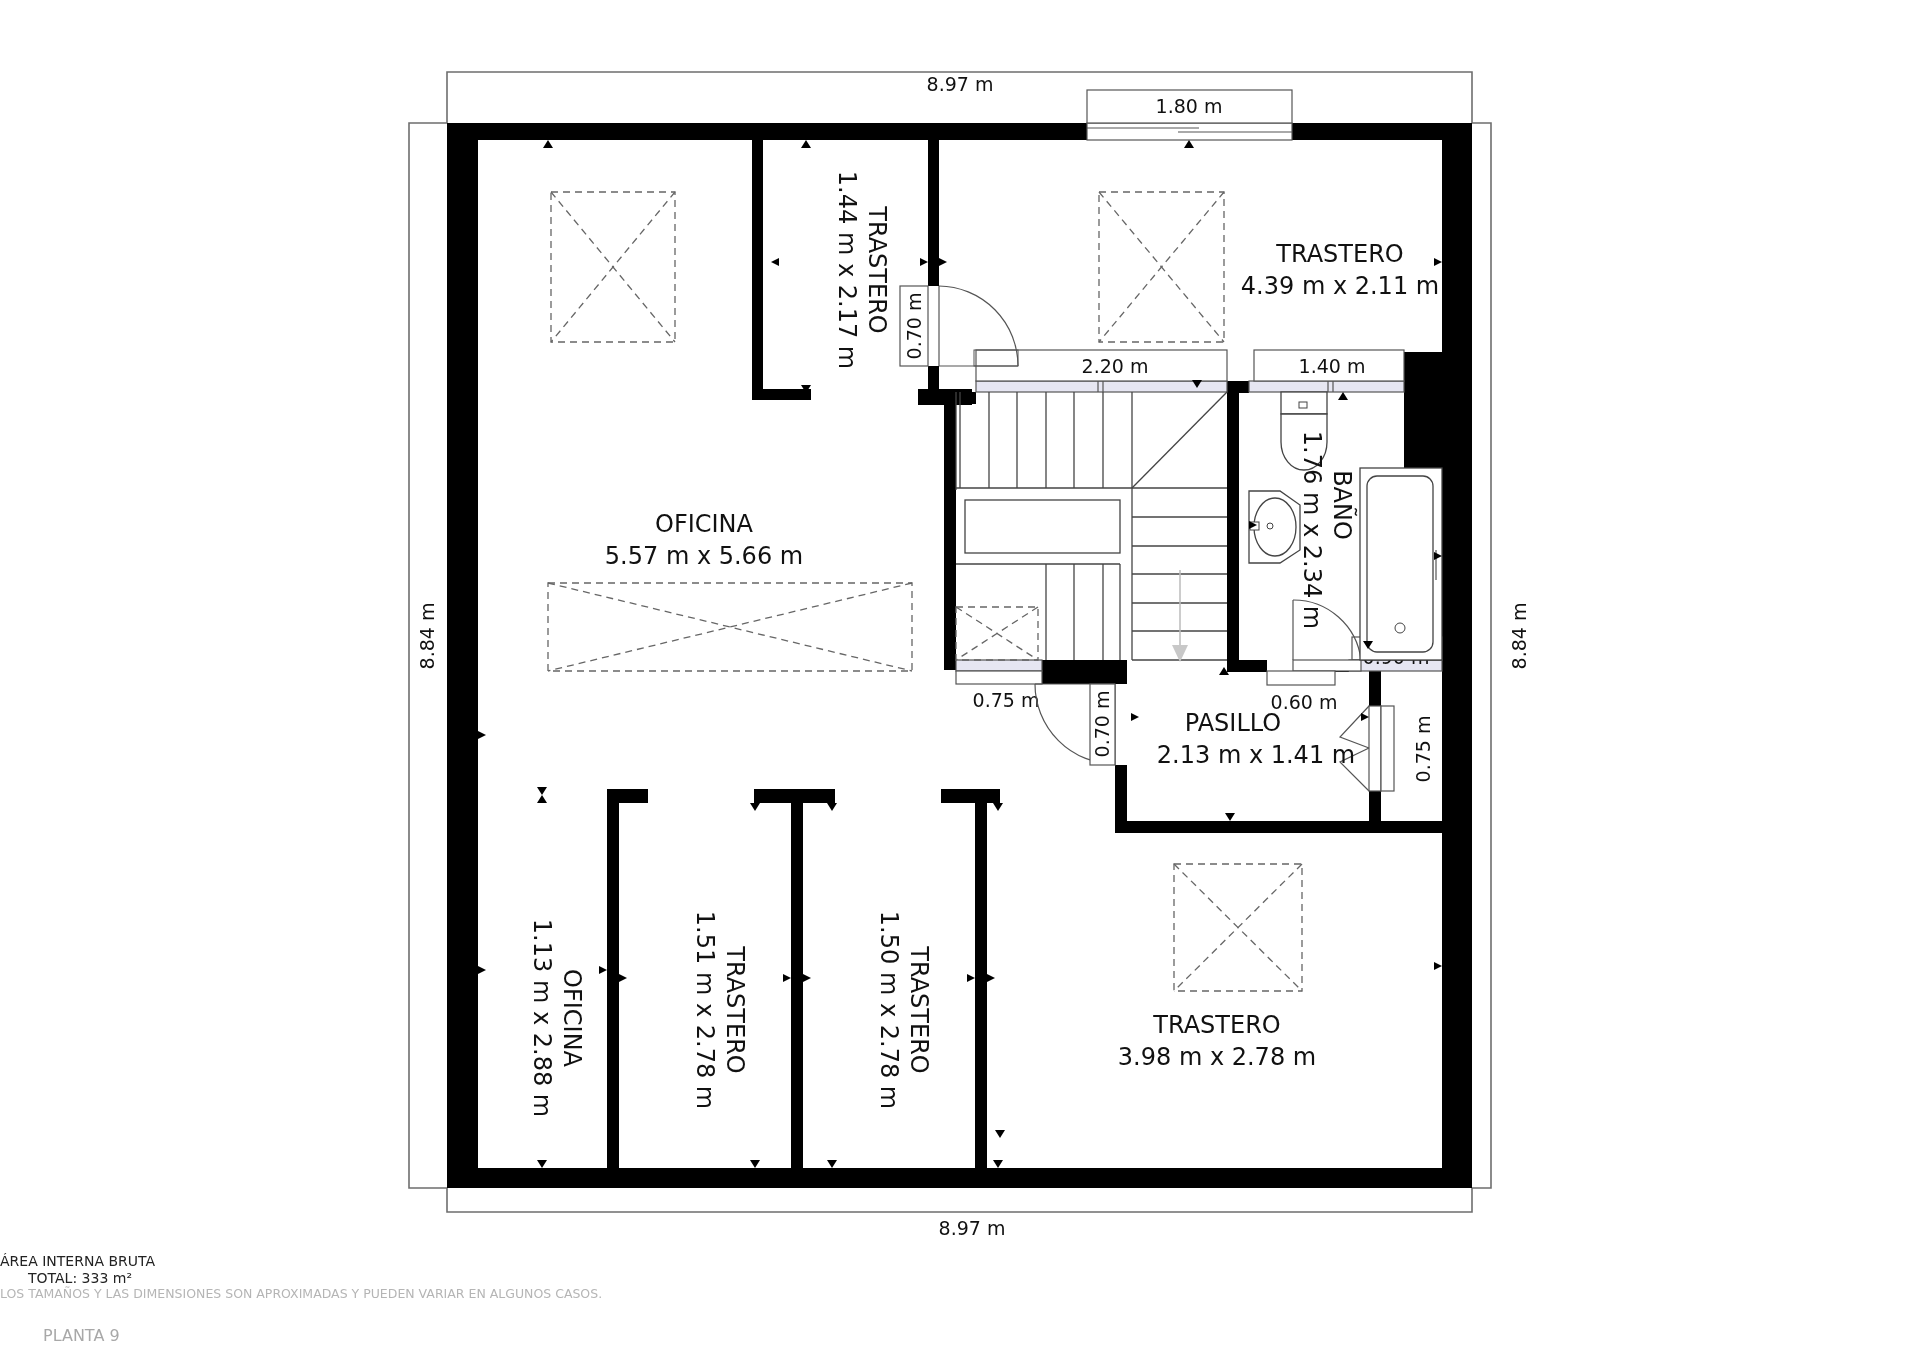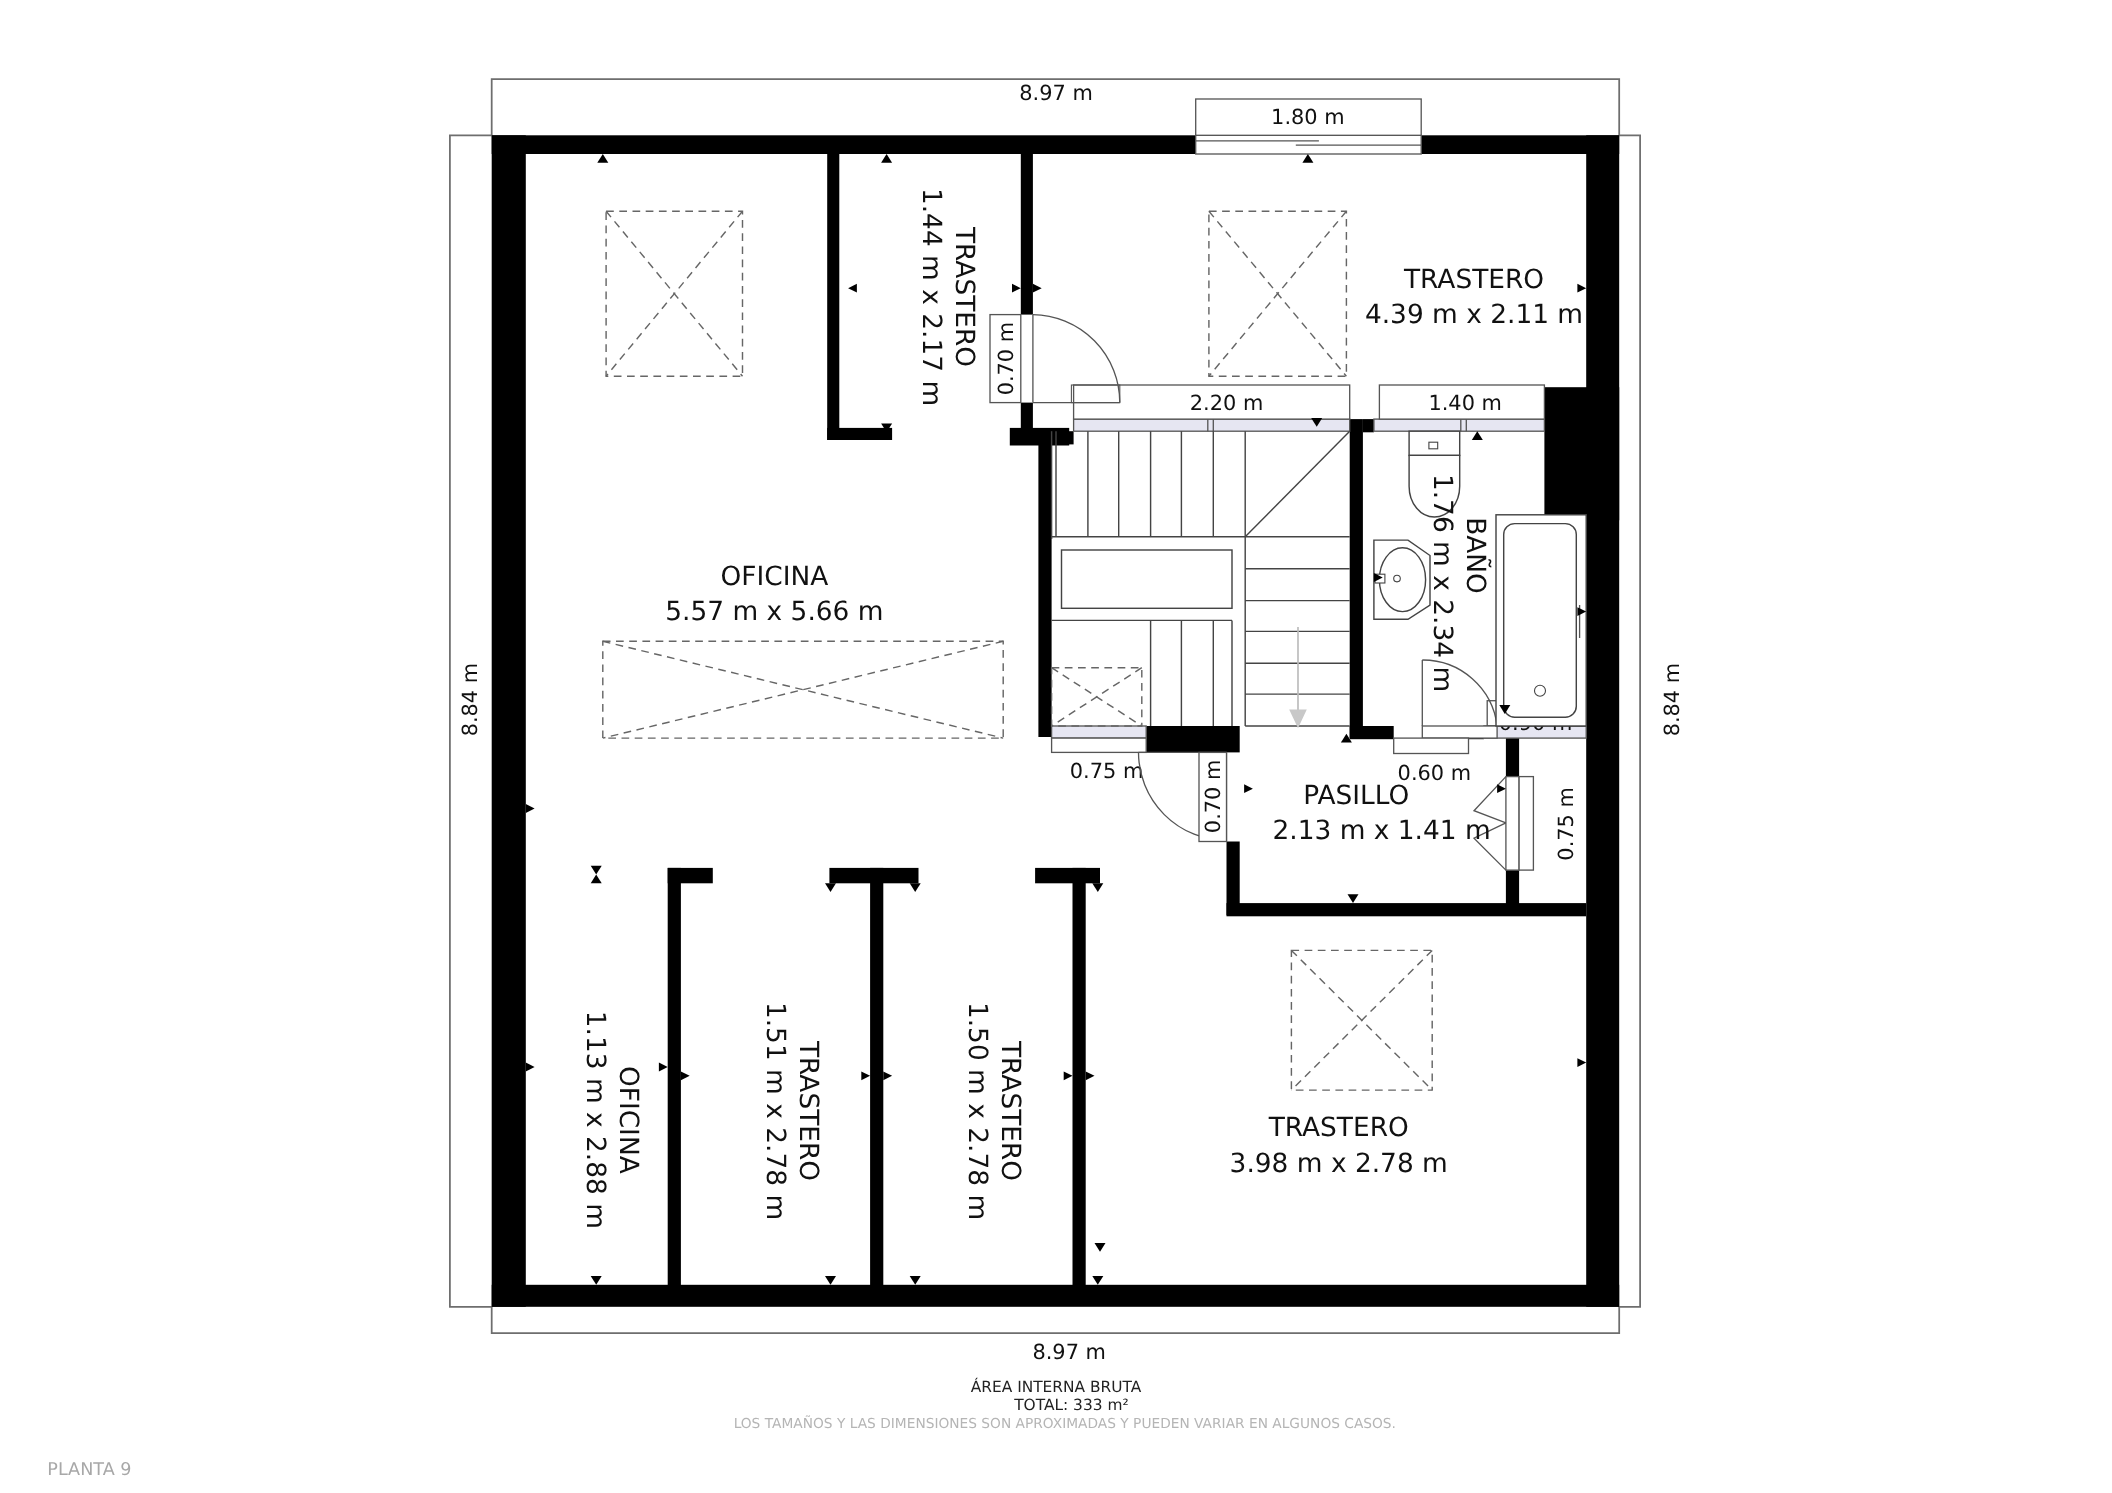--- a/index.html
+++ b/index.html
@@ -8,21 +8,21 @@
   .wall { fill:#000; }
   .dim { stroke:#6e6e6e; stroke-width:1.6; fill:none; }
   .thin { stroke:#555; stroke-width:1.2; fill:none; }
   .fx { stroke:#444; stroke-width:1.3; fill:#fff; }
   .dash { stroke:#666; stroke-width:1.3; fill:none; stroke-dasharray:7 5; }
   .win { fill:#e6e6f2; stroke:#555; stroke-width:1.2; }
   .lbl { font-family:"DejaVu Sans", sans-serif; fill:#111; }
   .room { font-size:24px; }
   .dimt { font-size:19px; fill:#111; }
   .tri { fill:#000; }
-  .footer { position:absolute; left:0; width:1920px; text-align:center; color:#222; font-family:"DejaVu Sans", sans-serif; font-size:14px; line-height:19px; }
+  .footer { position:absolute; left:0; width:1920px; text-align:left; color:#222; font-family:"DejaVu Sans", sans-serif; font-size:14px; line-height:19px; }
   .footer .disc { color:#b5b5b5; font-size:12.5px; }
   .plant { position:absolute; left:43px; top:1326px; color:#a8a8a8; font-family:"DejaVu Sans", sans-serif; font-size:16px; }
 </style>
 </head>
 <body>
 
 <svg width="1920" height="1357" viewBox="0 0 1920 1357">
 
   <g>
 
@@ -296,16 +296,16 @@
   </g>
   <g>
     <text class="lbl room" x="1217" y="1033" text-anchor="middle">TRASTERO</text>
     <text class="lbl room" x="1217" y="1065" text-anchor="middle">3.98 m x 2.78 m</text>
   </g>
 </svg>
 
 <div class="footer" style="top:1252px;">
   <div>ÁREA INTERNA BRUTA</div>
   <div style="line-height:15px;margin-left:28px;">TOTAL: 333 m²</div>
-  <div class="disc" style="line-height:15px;padding-left:16px;">LOS TAMAÑOS Y LAS DIMENSIONES SON APROXIMADAS Y PUEDEN VARIAR EN ALGUNOS CASOS.</div>
+  <div class="disc" style="line-height:15px;">LOS TAMAÑOS Y LAS DIMENSIONES SON APROXIMADAS Y PUEDEN VARIAR EN ALGUNOS CASOS.</div>
 </div>
 
 <div class="plant">PLANTA 9</div>
 
 </body></html>

